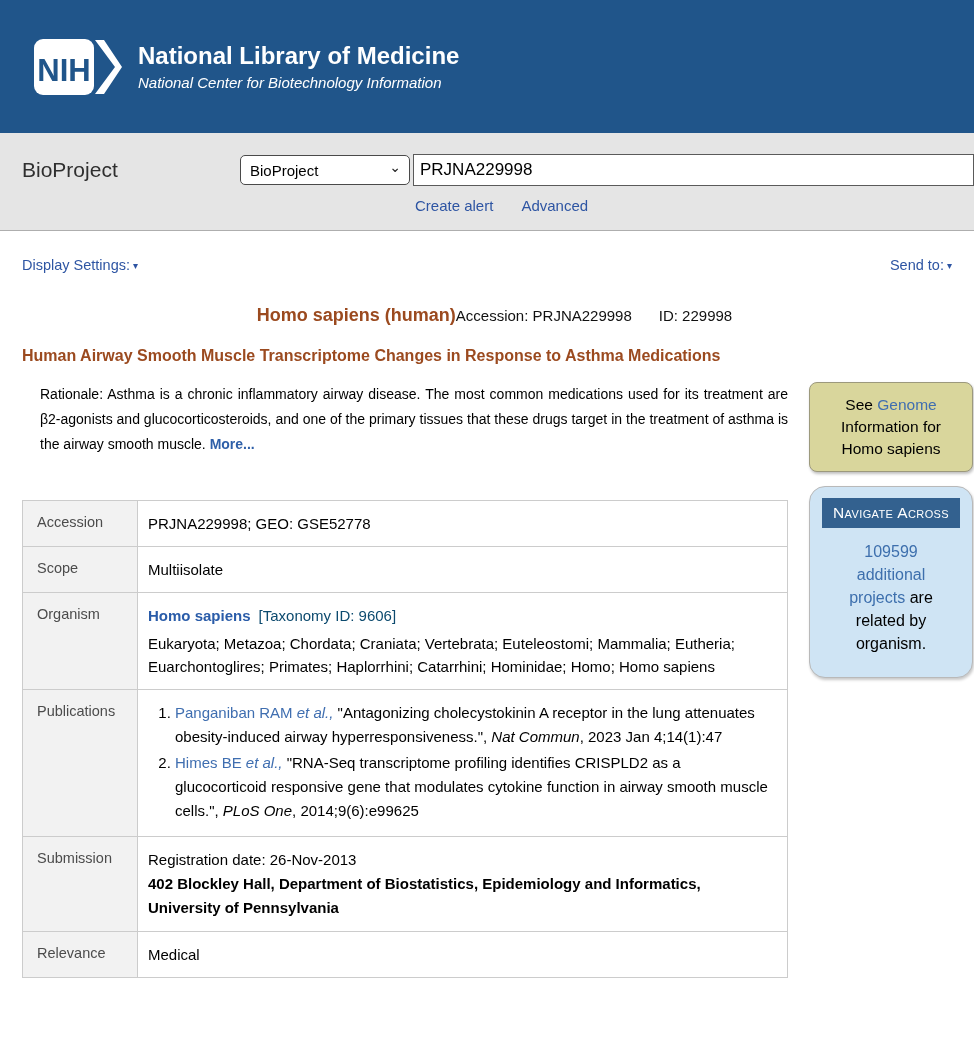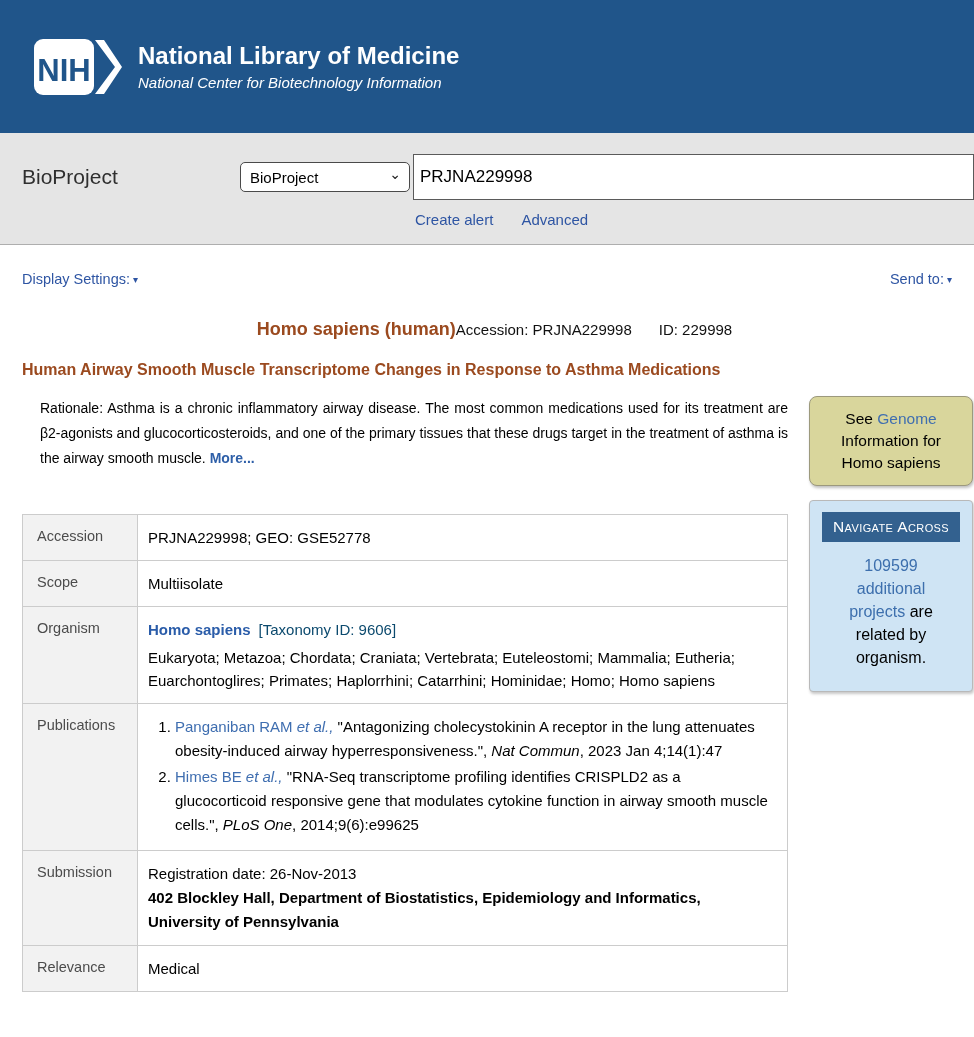--- a/index.html
+++ b/index.html
@@ -34,21 +34,21 @@
     width: 100%; height: 30px; font-size: 15px; font-family: inherit;
     border: 1px solid #4a4a4a; border-radius: 5px; background: #fff;
     appearance: none; -webkit-appearance: none; -moz-appearance: none;
     padding: 0 24px 0 9px; color: #000;
   }
   .select-chevron {
     position: absolute; right: 9px; top: 4px; font-size: 14px; color: #222;
     pointer-events: none;
   }
   .term-input {
-    flex: 1 1 auto; height: 46px; border: 1px solid #5a5a5a; background: #fff;
+    flex: 1 1 auto; height: 32px; border: 1px solid #5a5a5a; background: #fff;
     font-size: 17px; font-family: inherit; padding: 0 6px; margin-left: 3px;
     color: #000;
   }
   .search-links { margin: 11px 0 0 393px; display: flex; gap: 28px; font-size: 15px; }
   .search-links a { color: #2e55a3; }
 
   
   .toolbar {
     display: flex; justify-content: space-between;
     padding: 26px 22px 0 22px; font-size: 14.5px;
@@ -103,21 +103,21 @@
 
   
   .genome-box {
     background: #d9d69c; border: 1px solid #9c997d; border-radius: 8px;
     padding: 11px 10px; text-align: center; font-size: 15.5px; line-height: 22px;
     box-shadow: 1px 2px 3px rgba(0,0,0,.25);
   }
   .genome-link { color: #3f6eb0; }
   .navigate-box {
     margin-top: 14px; background: #cfe4f4; border: 1px solid #b9b9b9;
-    border-radius: 4px; padding: 11px 9px 22px 9px; text-align: center;
+    border-radius: 16px; padding: 11px 9px 22px 9px; text-align: center;
     box-shadow: 1px 2px 3px rgba(0,0,0,.22);
   }
   .navigate-header {
     background: #33618f; color: #fff; font-variant: small-caps;
     font-size: 15.5px; letter-spacing: .4px; padding: 6px 2px;
     margin: 0 3px 12px 3px;
   }
   .navigate-body { font-size: 16px; line-height: 23px; padding: 0 11px; }
   .navigate-link { color: #3d6fad; }
 </style>

